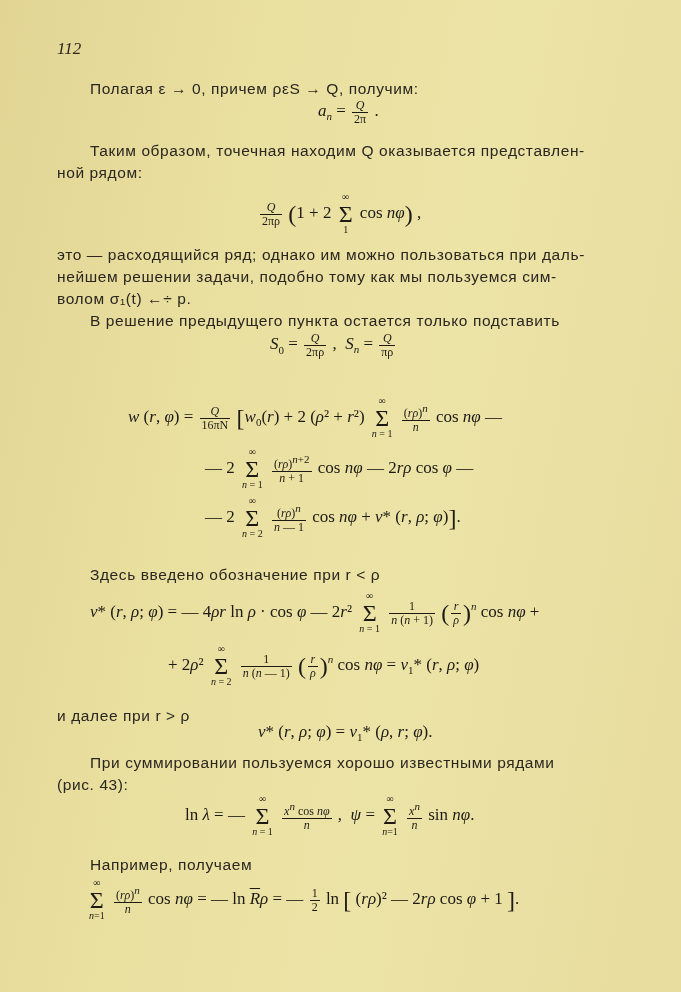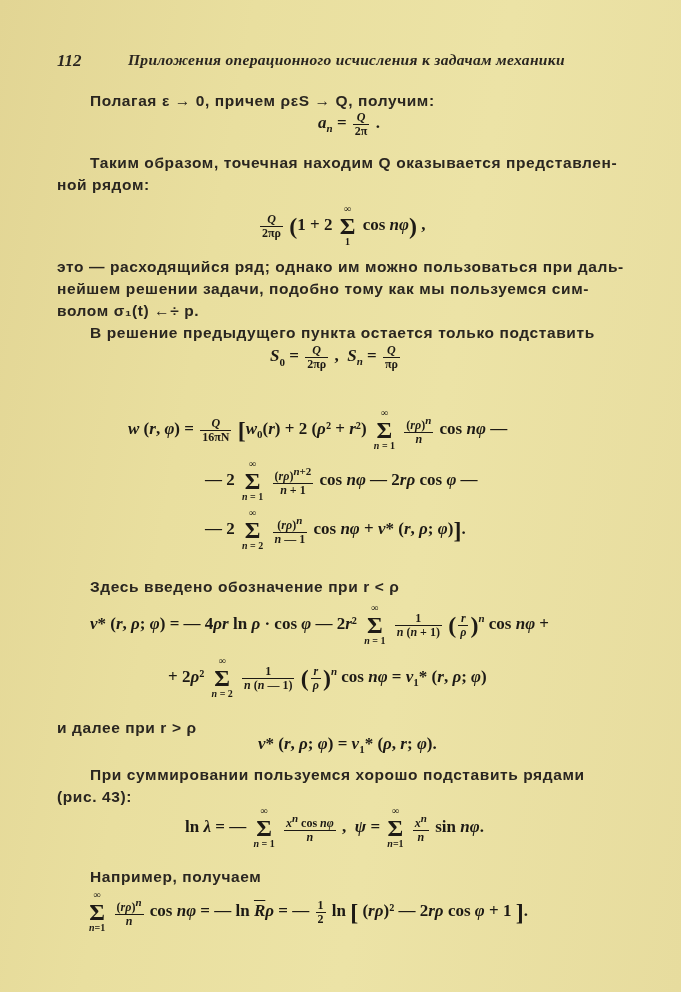--- a/index.html
+++ b/index.html
@@ -3,21 +3,21 @@
   <meta charset="utf-8">
   <style>
     html, body { margin: 0; padding: 0; }
     body {
       width: 681px; height: 992px; overflow: hidden;
       background: linear-gradient(100deg, #e2d594 0%, #e9df9f 30%, #ece3a6 60%, #e7dc9e 100%);
       font-family: "Liberation Serif", serif;
       color: #1d1a15;
       position: relative;
     }
-    .page { position: absolute; left: 0; top: 16px; width: 681px; height: 776px; font-weight: bold; }
+    .page { position: absolute; left: 0; top: 4px; width: 681px; height: 776px; }
     .abs { position: absolute; white-space: nowrap; }
     .header-num { left: 57px; top: 35px; font-style: italic; font-size: 17px; color: #2a2620; }
     .header-title { left: 128px; top: 35px; font-style: italic; font-size: 15.5px; letter-spacing: 0.3px; color: #2a2620; }
     .txt { font-family: "Liberation Sans", sans-serif; font-size: 15.5px; letter-spacing: 0.6px; color: #2a2620; }
     .eq { font-family: "Liberation Serif", serif; font-size: 17px; color: #1d1a15; }
     .it { font-style: italic; }
     .small { font-size: 11px; }
     .frac { display: inline-block; vertical-align: middle; text-align: center; margin: 0 2px; }
     .frac .num { display: block; font-size: 12px; line-height: 13px; padding: 0 2px; }
     .frac .den { display: block; font-size: 12px; line-height: 13px; border-top: 1px solid #1d1a15; padding: 0 2px; }
@@ -26,21 +26,20 @@
     .sum .sig { display: block; font-size: 24px; line-height: 22px; }
     .sum .bot { display: block; font-size: 10px; height: 11px; }
     .big { font-size: 24px; vertical-align: middle; }
   </style>
 </head>
 <body>
 
 <div class="page">
 
   <div class="abs header-num">112</div>
-  <div class="abs header-title">Приложения операционного исчисления к задачам механики</div>
 
   <div class="abs txt" style="left:90px; top:76px;">Полагая ε → 0, причем ρεS → Q, получим:</div>
 
   <div class="abs eq" style="left:318px; top:95px;">
     <span class="it">a<sub class="small">n</sub></span> =
     <span class="frac"><span class="num it">Q</span><span class="den">2π</span></span> .
   </div>
 
   <div class="abs txt" style="left:90px; top:138px;">Таким образом, точечная находим Q оказывается представлен-</div>
   <div class="abs txt" style="left:57px; top:160px;">ной рядом:</div>
@@ -105,21 +104,21 @@
     <span class="big">(</span><span class="frac"><span class="num it">r</span><span class="den it">ρ</span></span><span class="big">)</span><sup class="small it">n</sup>
     cos <span class="it">nφ</span> = <span class="it">v</span><sub class="small">1</sub>* (<span class="it">r</span>, <span class="it">ρ</span>; <span class="it">φ</span>)
   </div>
 
   <div class="abs txt" style="left:57px; top:703px;">и далее при r &gt; ρ</div>
 
   <div class="abs eq" style="left:258px; top:718px;">
     <span class="it">v</span>* (<span class="it">r</span>, <span class="it">ρ</span>; <span class="it">φ</span>) = <span class="it">v</span><sub class="small">1</sub>* (<span class="it">ρ</span>, <span class="it">r</span>; <span class="it">φ</span>).
   </div>
 
-  <div class="abs txt" style="left:90px; top:750px;">При суммировании пользуемся хорошо подставить рядами</div>
+  <div class="abs txt" style="left:90px; top:750px;">При суммировании пользуемся хорошо известными рядами</div>
   <div class="abs txt" style="left:57px; top:772px;">(рис. 43):</div>
 
   <div class="abs eq" style="left:185px; top:790px;">
     ln <span class="it">λ</span> = —
     <span class="sum"><span class="top">∞</span><span class="sig">Σ</span><span class="bot"><span class="it">n</span> = 1</span></span>
     <span class="frac"><span class="num"><span class="it">x<sup class="small">n</sup></span> cos <span class="it">nφ</span></span><span class="den it">n</span></span> ,&nbsp;
     <span class="it">ψ</span> =
     <span class="sum"><span class="top">∞</span><span class="sig">Σ</span><span class="bot"><span class="it">n</span>=1</span></span>
     <span class="frac"><span class="num it">x<sup class="small">n</sup></span><span class="den it">n</span></span>
     sin <span class="it">nφ</span>.

